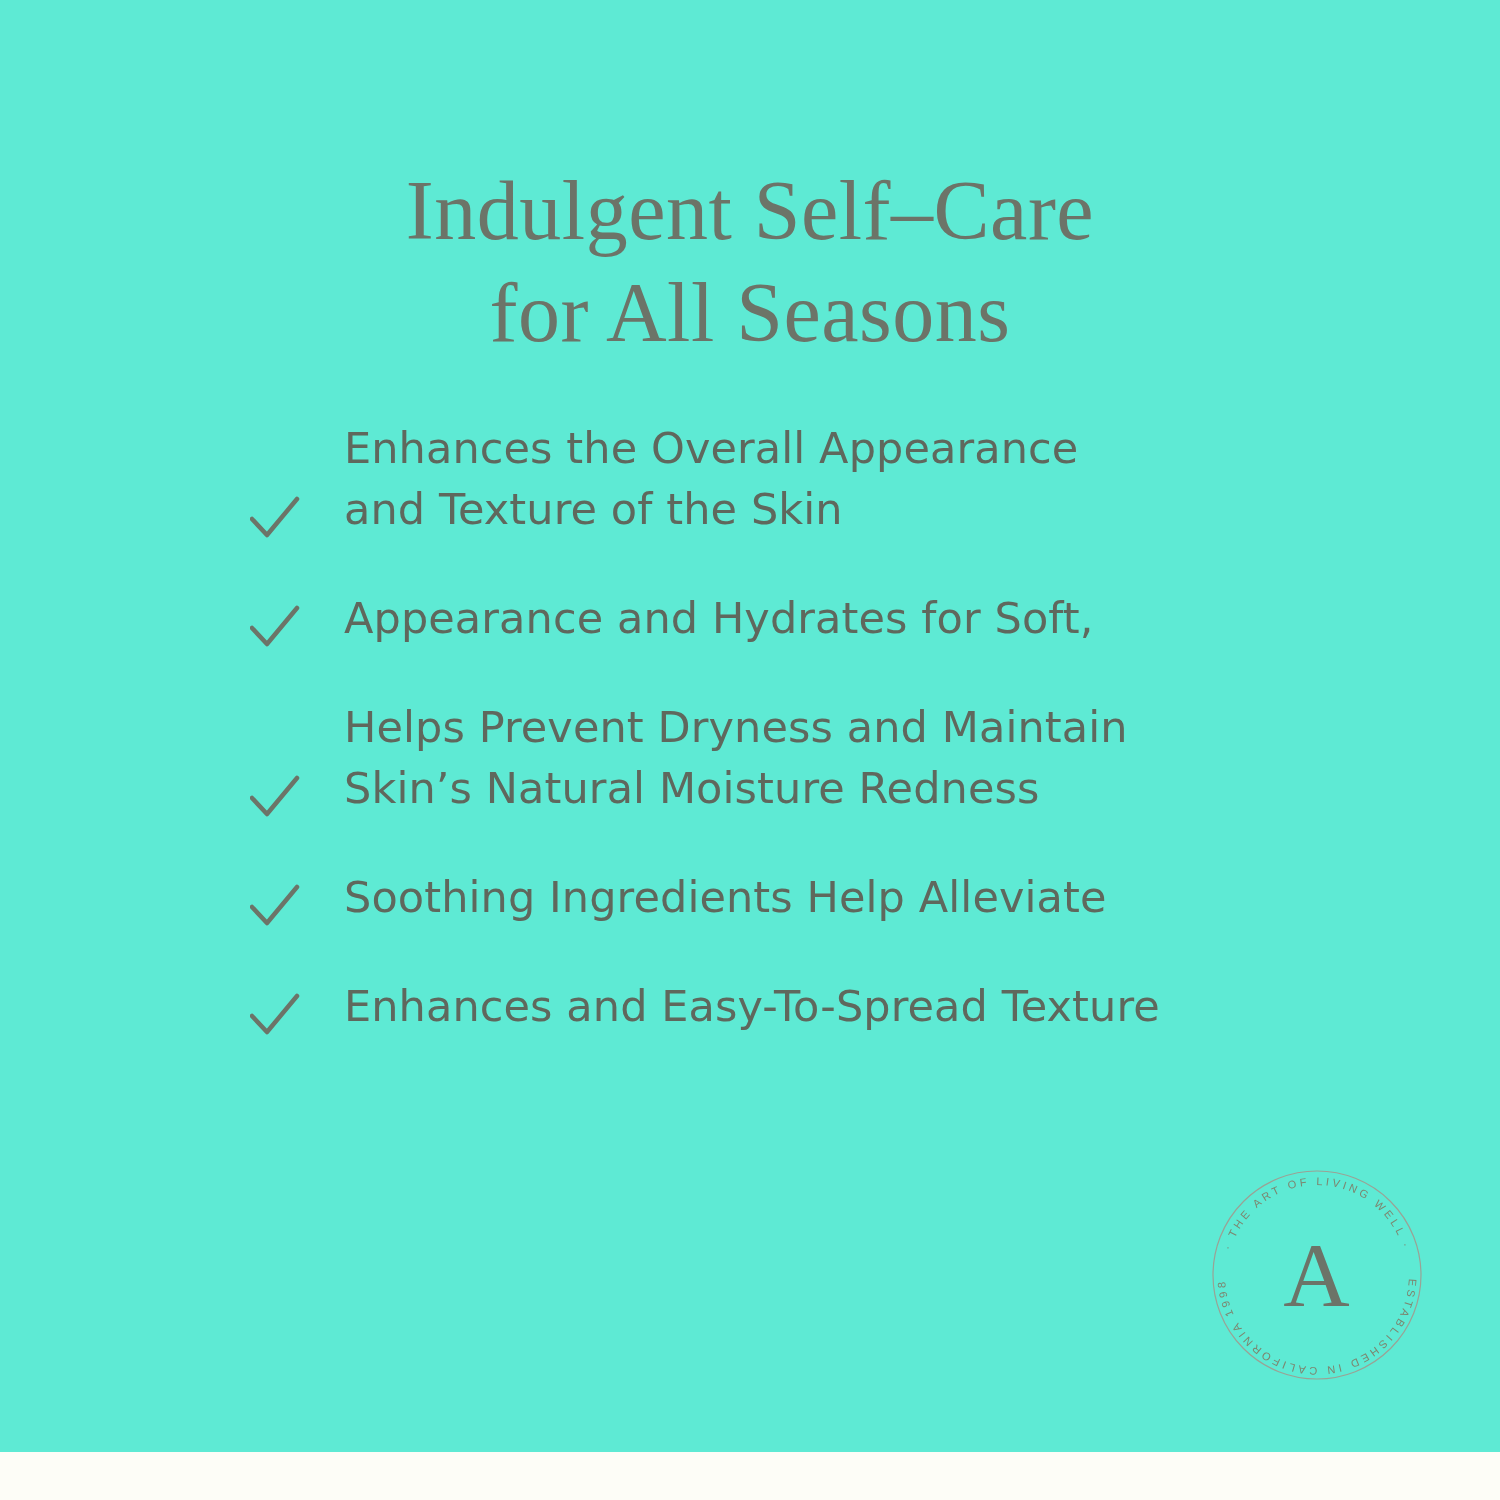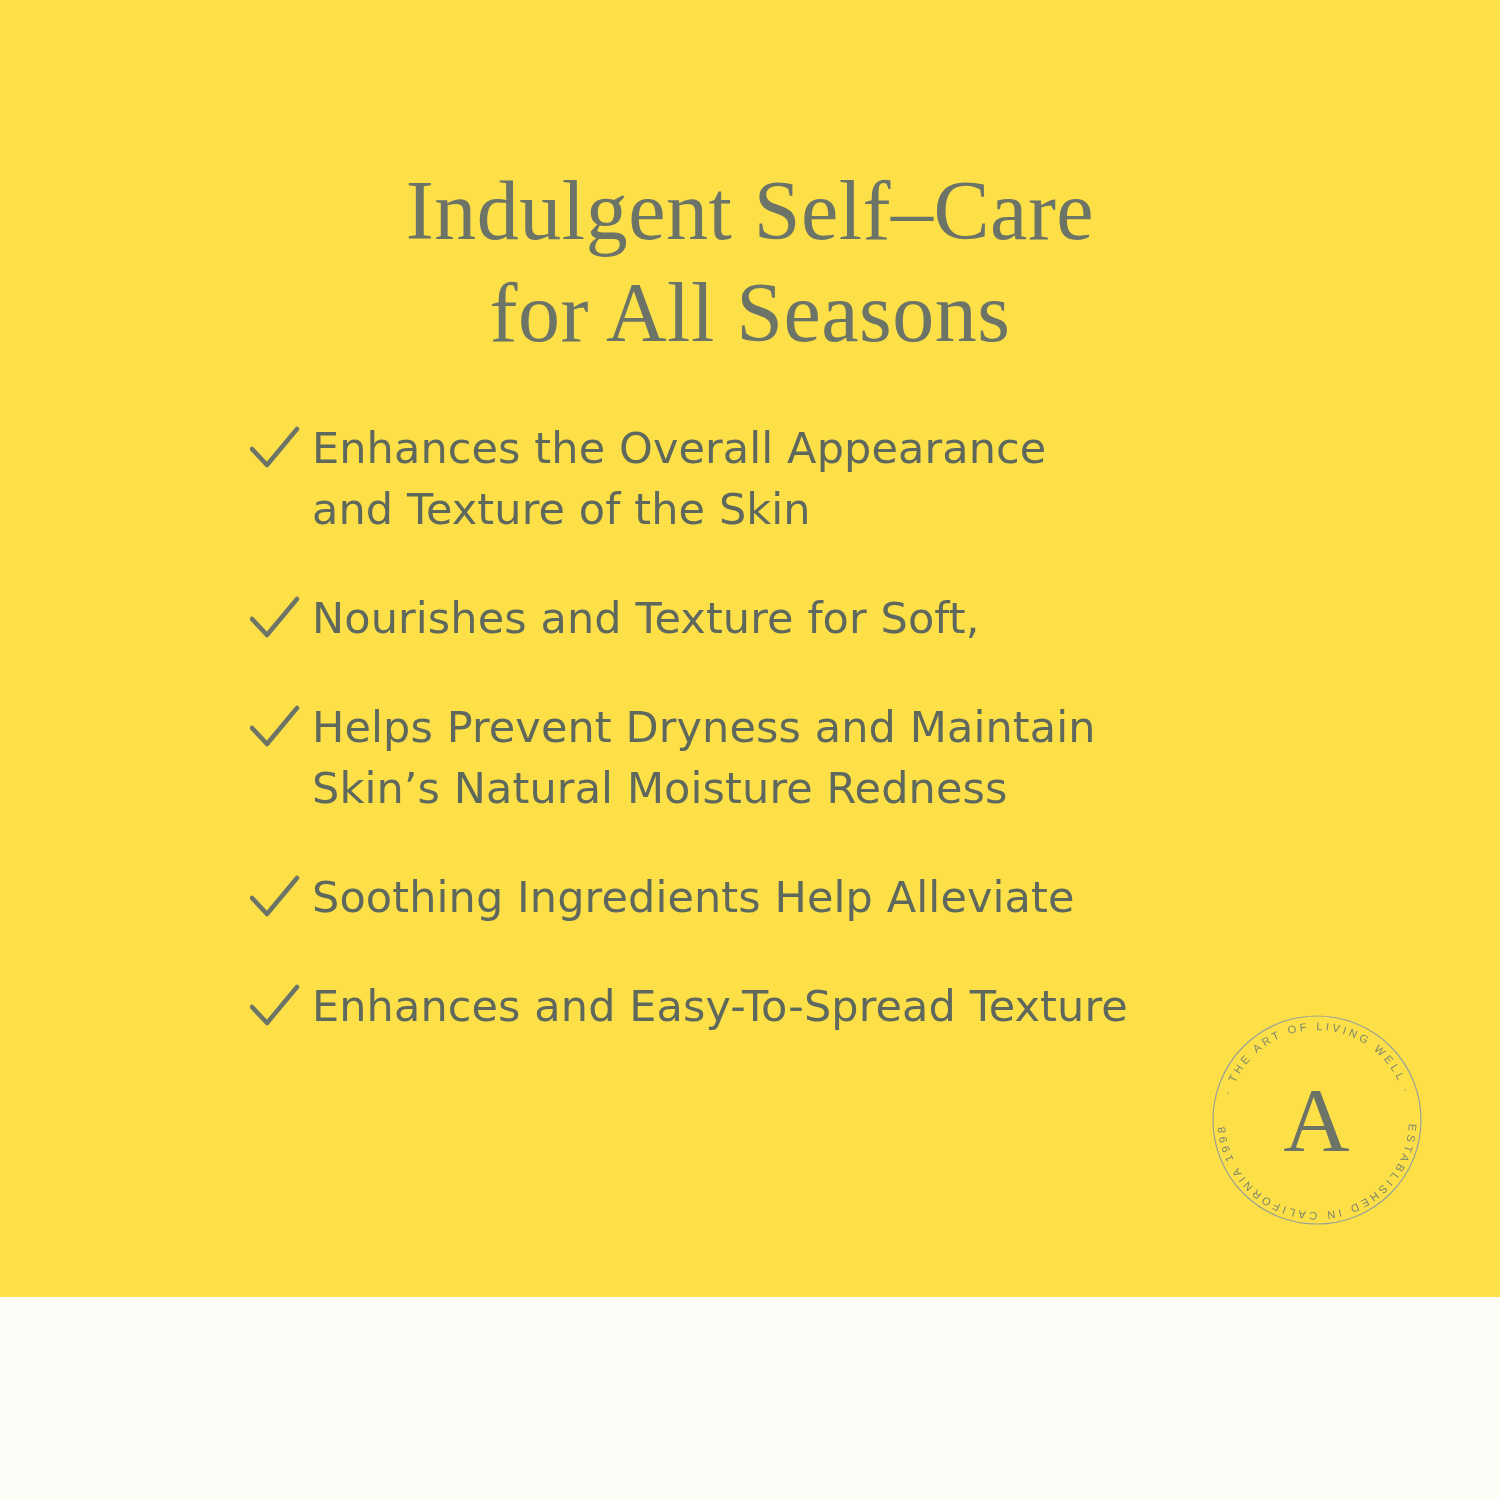--- a/index.html
+++ b/index.html
@@ -9,22 +9,22 @@
   body {
     width: 1500px;
     height: 1500px;
     background: #fdfdf7;
     font-family: "Liberation Sans", sans-serif;
     overflow: hidden;
   }
   .card {
     position: relative;
     width: 1500px;
-    height: 1297px;
-    background: #fde047;
+    height: 1452px;
+    background: #5eead4;
     box-sizing: border-box;
   }
   .headline {
     position: absolute;
     top: 160px;
     left: 0;
     width: 1500px;
     text-align: center;
     font-family: "Liberation Serif", serif;
     font-size: 84px;
@@ -37,22 +37,23 @@
     display: block;
   }
   .benefits {
     position: absolute;
     top: 418px;
     left: 250px;
     width: 1010px;
   }
   .benefit {
     display: flex;
-    align-items: flex-start;
+    align-items: flex-end;
     margin-bottom: 48px;
+    gap: 32px;
   }
   .check {
     flex: 0 0 auto;
     width: 62px;
     margin-top: 8px;
     color: #6c7468;
     line-height: 1;
   }
   .check svg {
     display: block;
@@ -118,21 +119,21 @@
       </div>
     </div>
 
     <div class="benefit">
       <span class="check">
         <svg width="50" height="44" viewBox="0 0 50 44" fill="none" xmlns="http://www.w3.org/2000/svg">
           <path d="M2 23 L17 39 L47 3" stroke="currentColor" stroke-width="4.5" stroke-linecap="round" stroke-linejoin="round"></path>
         </svg>
       </span>
       <div class="benefit-text">
-        <span class="line">Nourishes and Texture for Soft,</span>
+        <span class="line">Appearance and Hydrates for Soft,</span>
       </div>
     </div>
 
     <div class="benefit">
       <span class="check">
         <svg width="50" height="44" viewBox="0 0 50 44" fill="none" xmlns="http://www.w3.org/2000/svg">
           <path d="M2 23 L17 39 L47 3" stroke="currentColor" stroke-width="4.5" stroke-linecap="round" stroke-linejoin="round"></path>
         </svg>
       </span>
       <div class="benefit-text">

